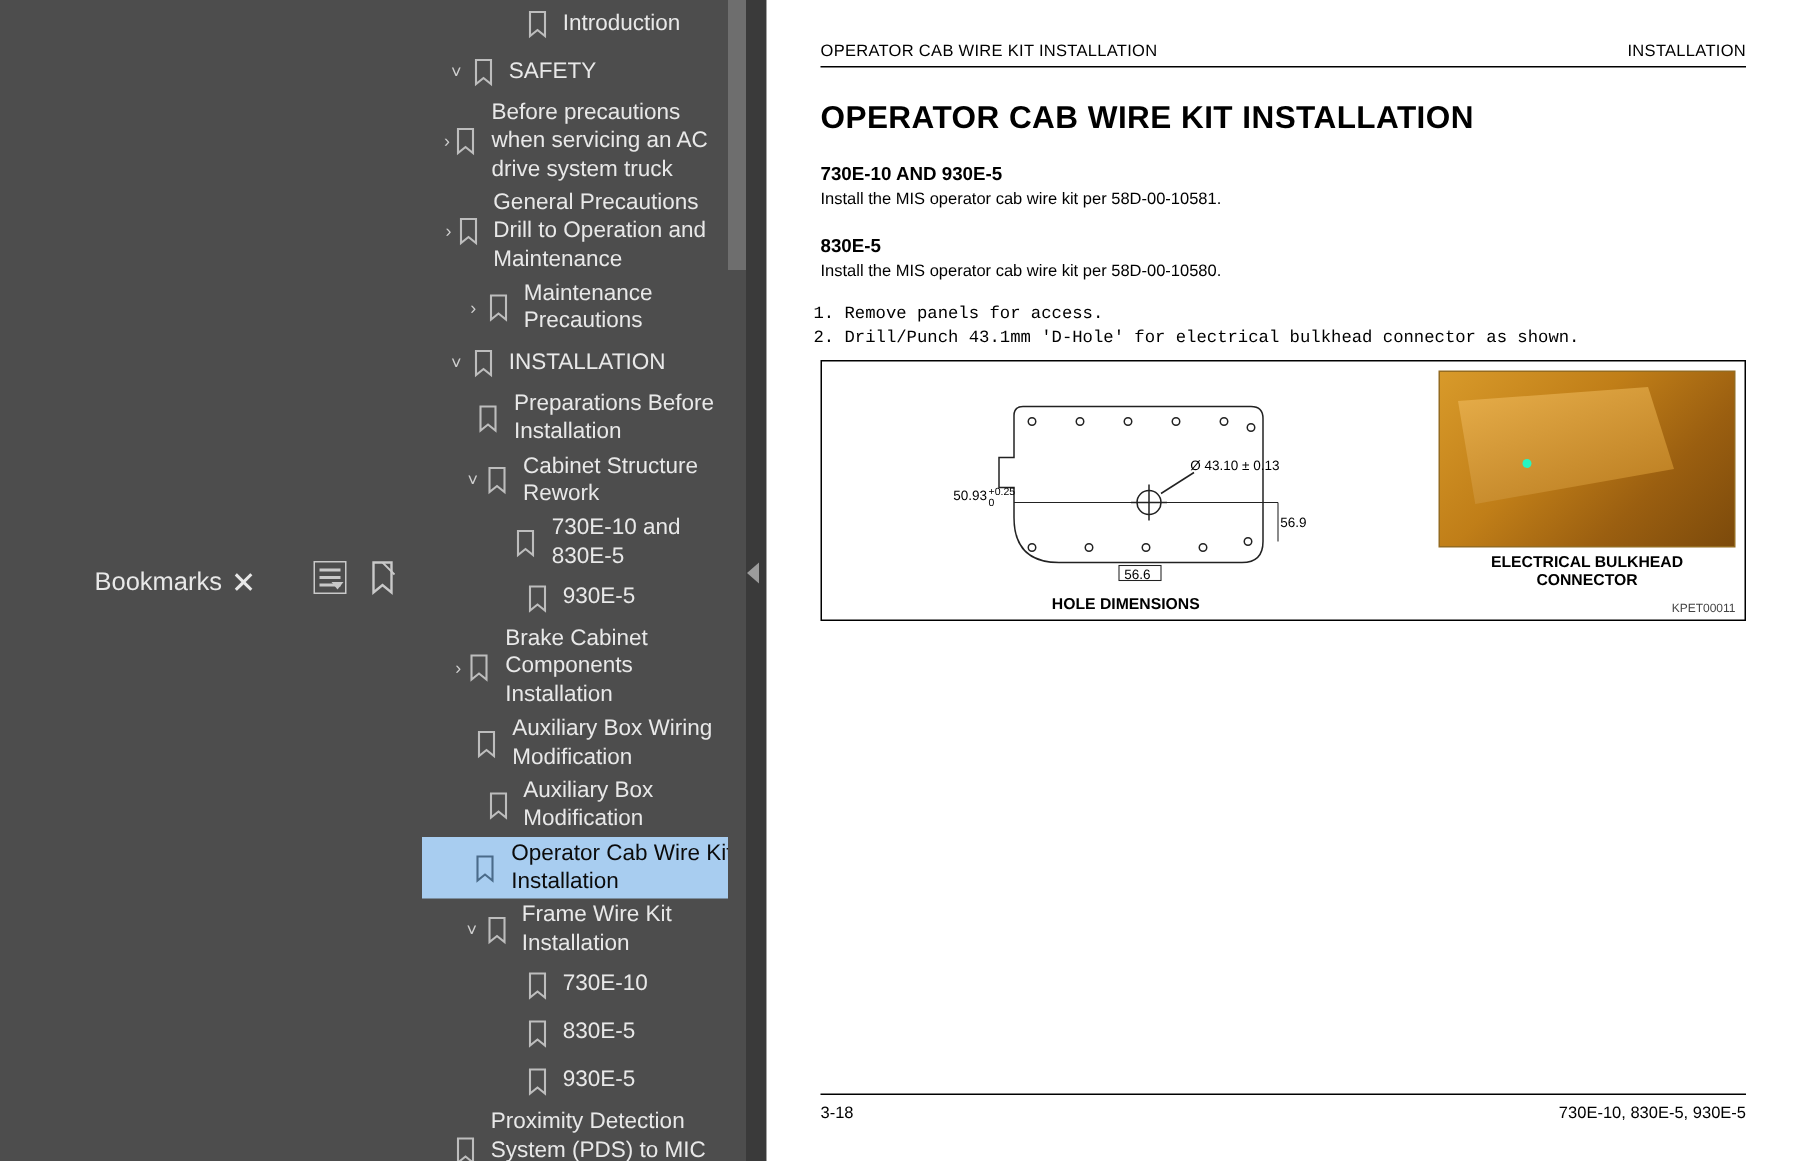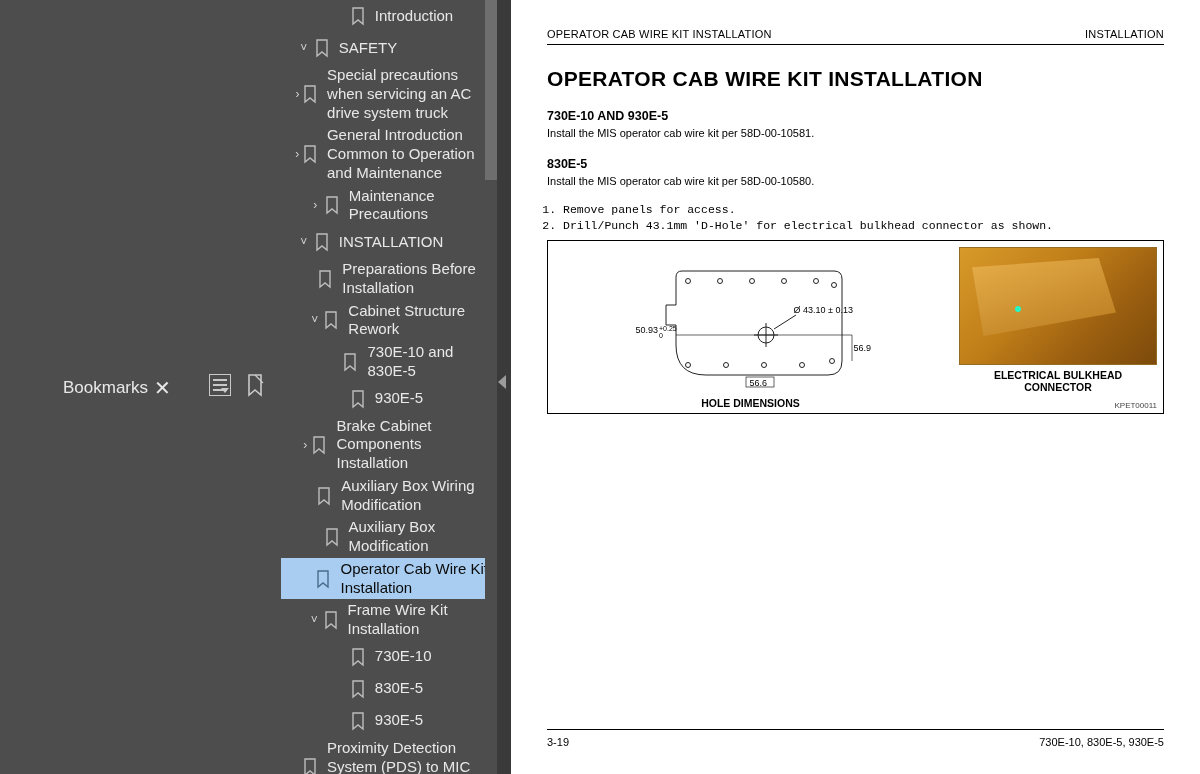--- a/index.html
+++ b/index.html
@@ -308,31 +308,31 @@
             <span class="label">SAFETY</span>
           </div>
         </li>
         <li>
           <div class="row">
             <span class="indent" style="width: 32px;"></span>
             <span class="chevron">›</span>
             <span class="bm-icon" style="color: rgb(189, 189, 189);"><svg viewBox="0 0 18 20">
                 <path d="M4 2 h10 v16 l-5 -4 l-5 4 z" fill="none" stroke="currentColor" stroke-width="1.4"></path>
               </svg></span>
-            <span class="label">Special precautions when servicing an AC drive system truck</span>
+            <span class="label">Before precautions when servicing an AC drive system truck</span>
           </div>
         </li>
         <li>
           <div class="row">
             <span class="indent" style="width: 32px;"></span>
             <span class="chevron">›</span>
             <span class="bm-icon" style="color: rgb(189, 189, 189);"><svg viewBox="0 0 18 20">
                 <path d="M4 2 h10 v16 l-5 -4 l-5 4 z" fill="none" stroke="currentColor" stroke-width="1.4"></path>
               </svg></span>
-            <span class="label">General Introduction Common to Operation and Maintenance</span>
+            <span class="label">General Precautions Drill to Operation and Maintenance</span>
           </div>
         </li>
         <li>
           <div class="row">
             <span class="indent" style="width: 32px;"></span>
             <span class="chevron">›</span>
             <span class="bm-icon" style="color: rgb(189, 189, 189);"><svg viewBox="0 0 18 20">
                 <path d="M4 2 h10 v16 l-5 -4 l-5 4 z" fill="none" stroke="currentColor" stroke-width="1.4"></path>
               </svg></span>
             <span class="label">Maintenance Precautions</span>
@@ -561,17 +561,17 @@
             <div class="dot"></div>
           </div>
         <div class="fig-caption-right">
           <span>ELECTRICAL BULKHEAD</span><br><span>CONNECTOR</span>
         </div>
       </div>
       <span class="fig-ref">KPET00011</span>
     </div>
 
     <div class="page-foot">
-      <span>3-19</span>
+      <span>3-18</span>
       <span>730E-10, 830E-5, 930E-5</span>
     </div>
   </div>
 </div>
 
 </body></html>

